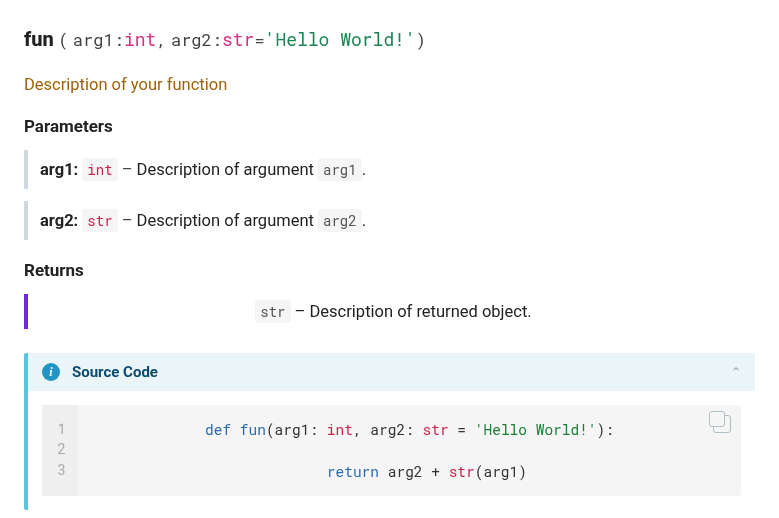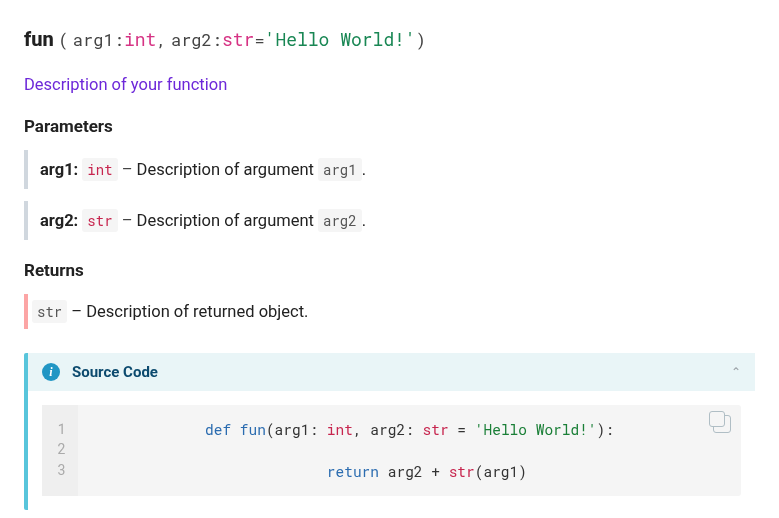--- a/index.html
+++ b/index.html
@@ -13,21 +13,21 @@
     width: 779px;
   }
   .mono { font-family: "Roboto Mono", Menlo, Consolas, monospace; }
   .signature { font-size: 18px; margin-bottom: 21px; line-height: 1.5; }
   .signature .fn-name { font-weight: 800; font-size: 20px; color: #212121; }
   .signature .paren, .signature .argname, .signature .colon, .signature .comma, .signature .eq {
     color: #444; font-family: "Roboto Mono", Menlo, Consolas, monospace; font-size: 17px;
   }
   .type-kw { color: #d63384; font-family: "Roboto Mono", Menlo, Consolas, monospace; }
   .str-lit { color: #198754; font-family: "Roboto Mono", Menlo, Consolas, monospace; }
-  .descr { color: #6d28d9; margin-bottom: 22px; font-size: 16.5px; }
+  .descr { color: #a16207; margin-bottom: 22px; font-size: 16.5px; }
   .section-h { font-weight: 700; font-size: 17px; color: #222; margin-bottom: 14px; margin-top: 20px; }
   .param-block {
     border-left: 4px solid #d0d7de;
     padding: 10px 0 10px 12px;
     margin-bottom: 12px;
     font-size: 16.5px;
   }
   .param-block .pname { font-weight: 700; text-align: right; }
   .param-block .dash { color: #444; }
   .type-tag {
@@ -40,24 +40,25 @@
   }
   .code-tag {
     font-family: "Roboto Mono", Menlo, Consolas, monospace;
     font-size: 14px;
     background: #f5f5f5;
     color: #555;
     padding: 2px 5px;
     border-radius: 3px;
   }
   .returns-block {
-    border-left: 4px solid #fca5a5;
+    border-left: 4px solid #6d28d9;
     padding: 8px 0 8px 4px;
     margin-bottom: 20px;
     font-size: 16.5px;
+    text-align: center;
   }
   .source-panel {
     border-left: 4px solid #58c5db;
     border-radius: 2px;
     margin-top: 24px;
     background: #fff;
   }
   .source-header {
     background: #e9f5f7;
     display: flex;

